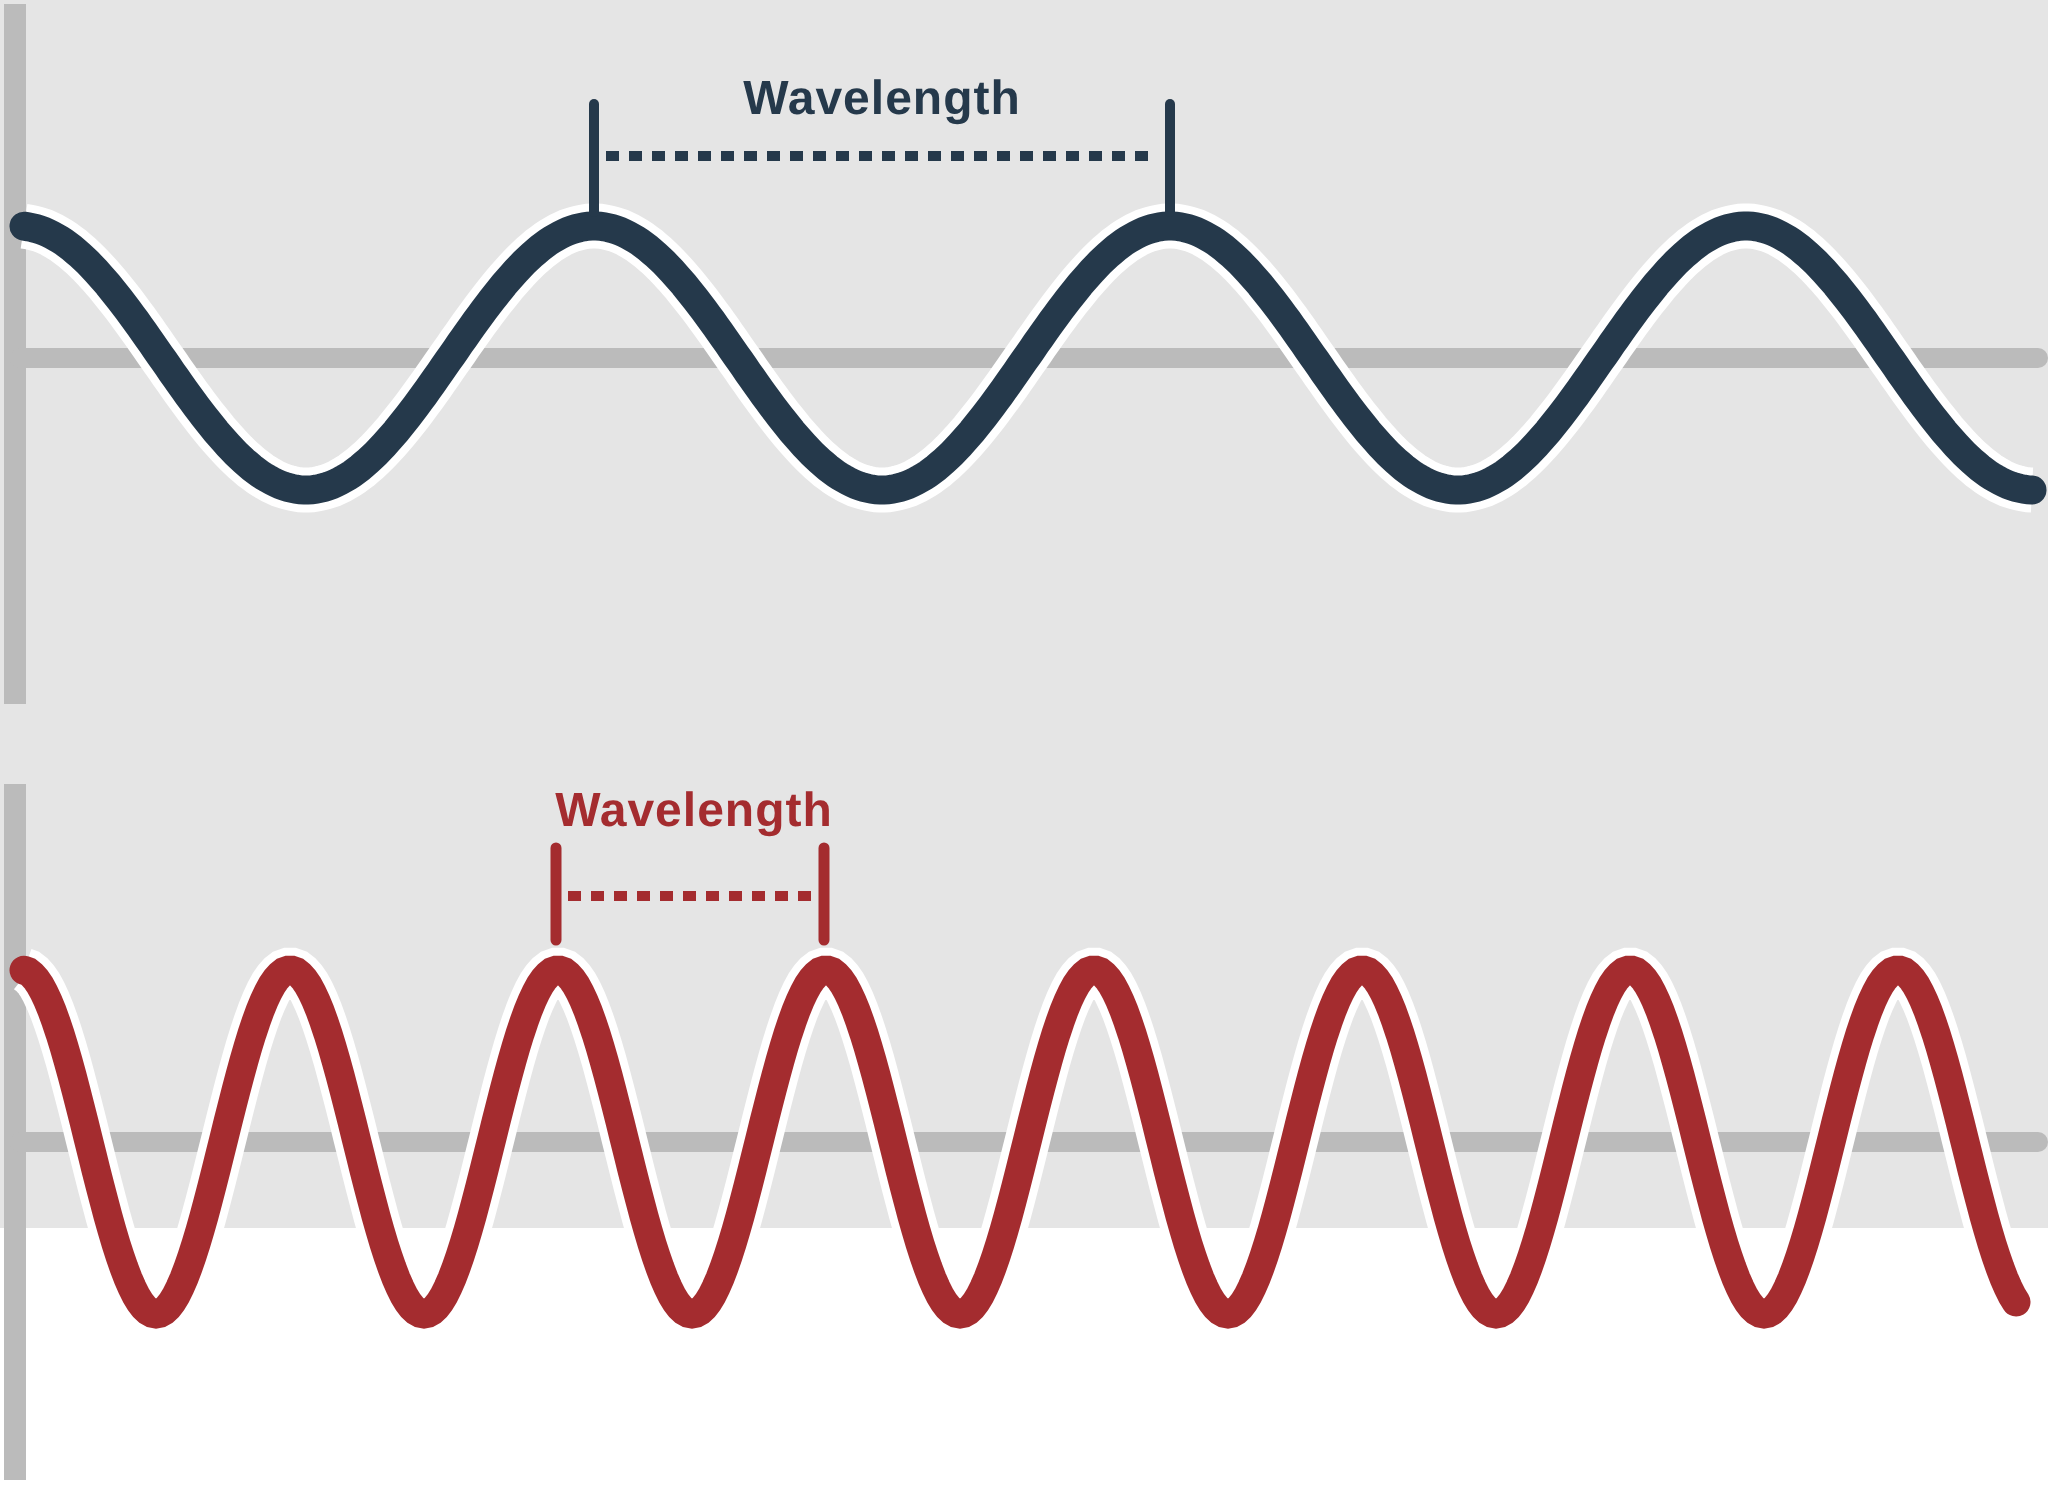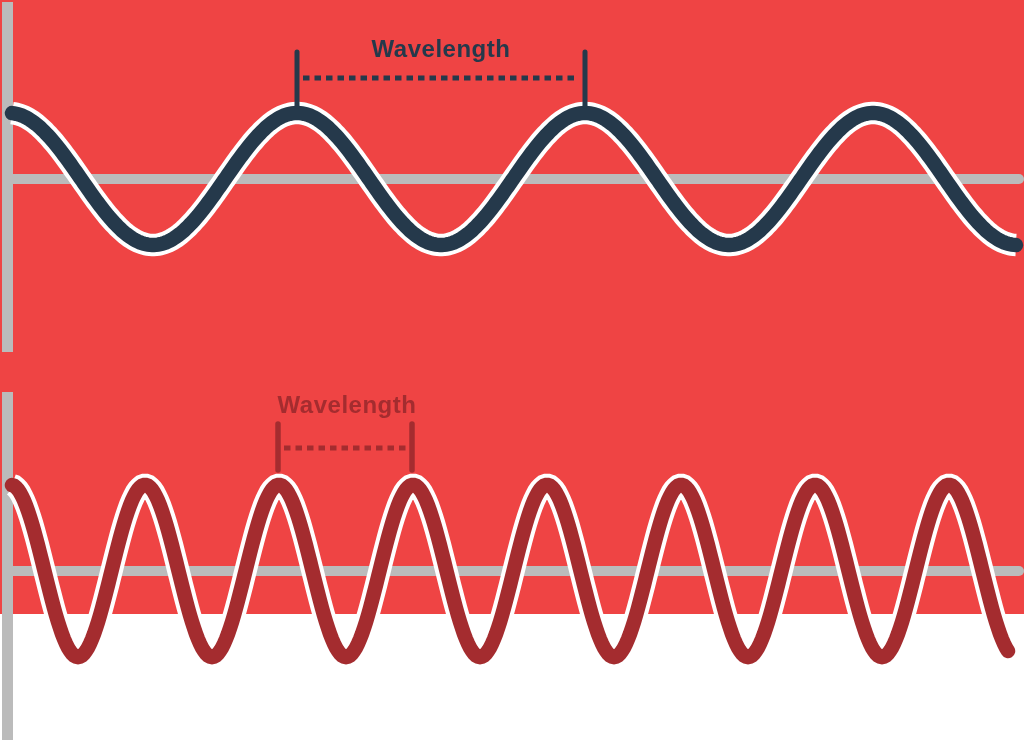--- a/index.html
+++ b/index.html
@@ -7,21 +7,21 @@
     padding: 0;
     background: #ffffff;
     width: 1024px;
     height: 746px;
     overflow: hidden;
   }
   #stage {
     position: relative;
     width: 1024px;
     height: 614px;
-    background: #ef4444;
+    background: #e5e5e5;
   }
   svg text.wave-label {
     font-family: "Liberation Sans", sans-serif;
     font-weight: bold;
     letter-spacing: 0.5px;
     text-anchor: middle;
   }
 </style>
 </head>
 <body>

